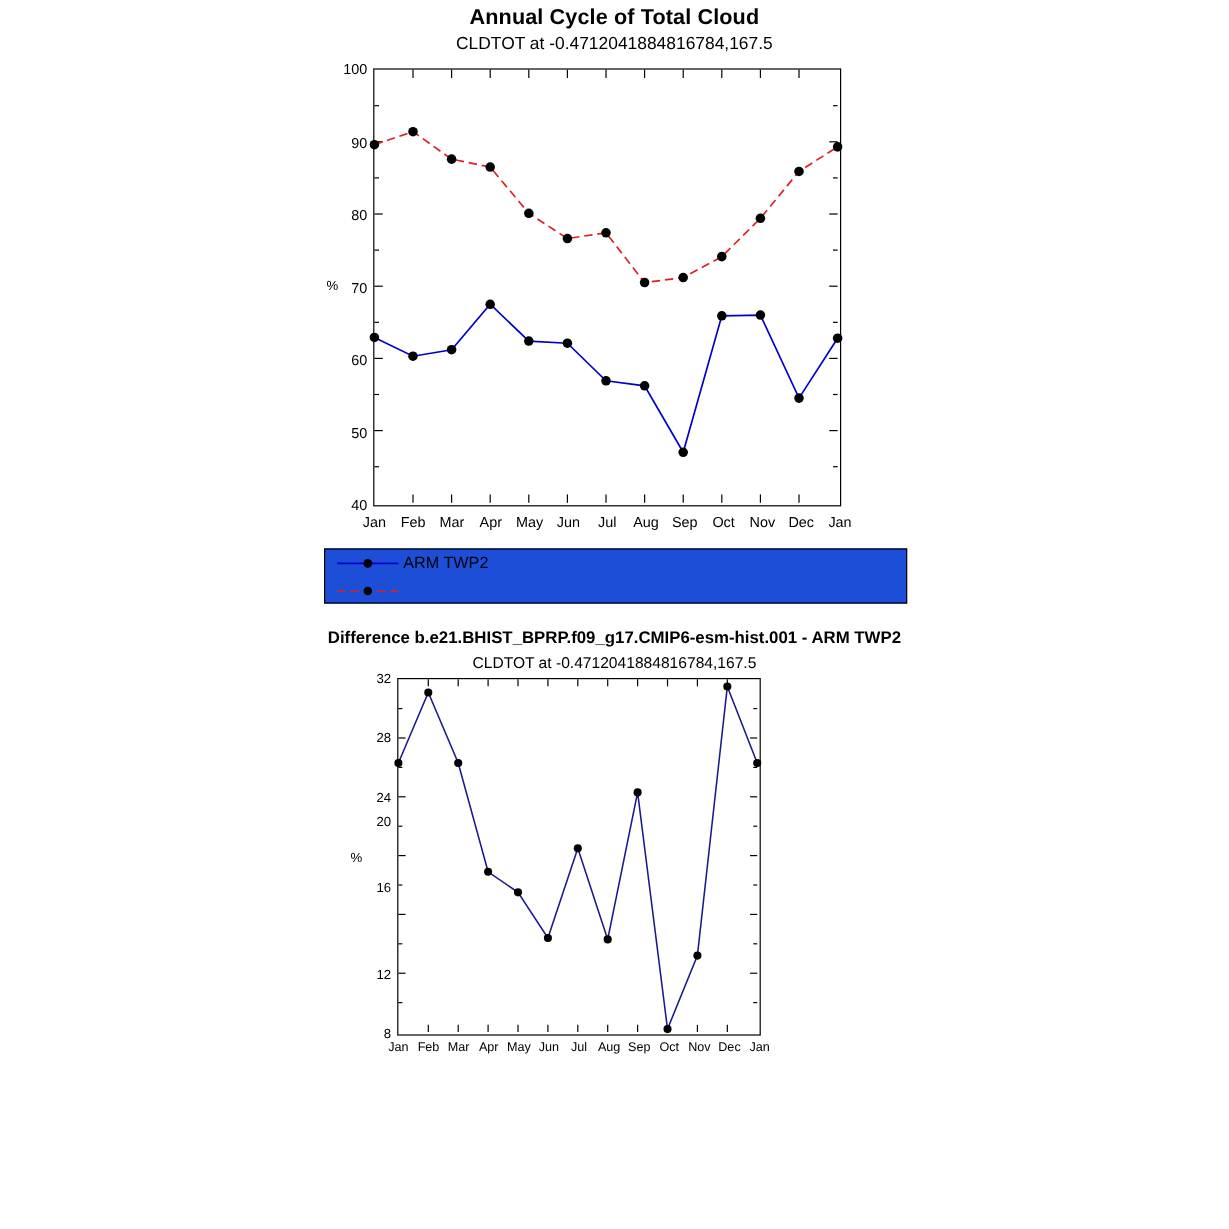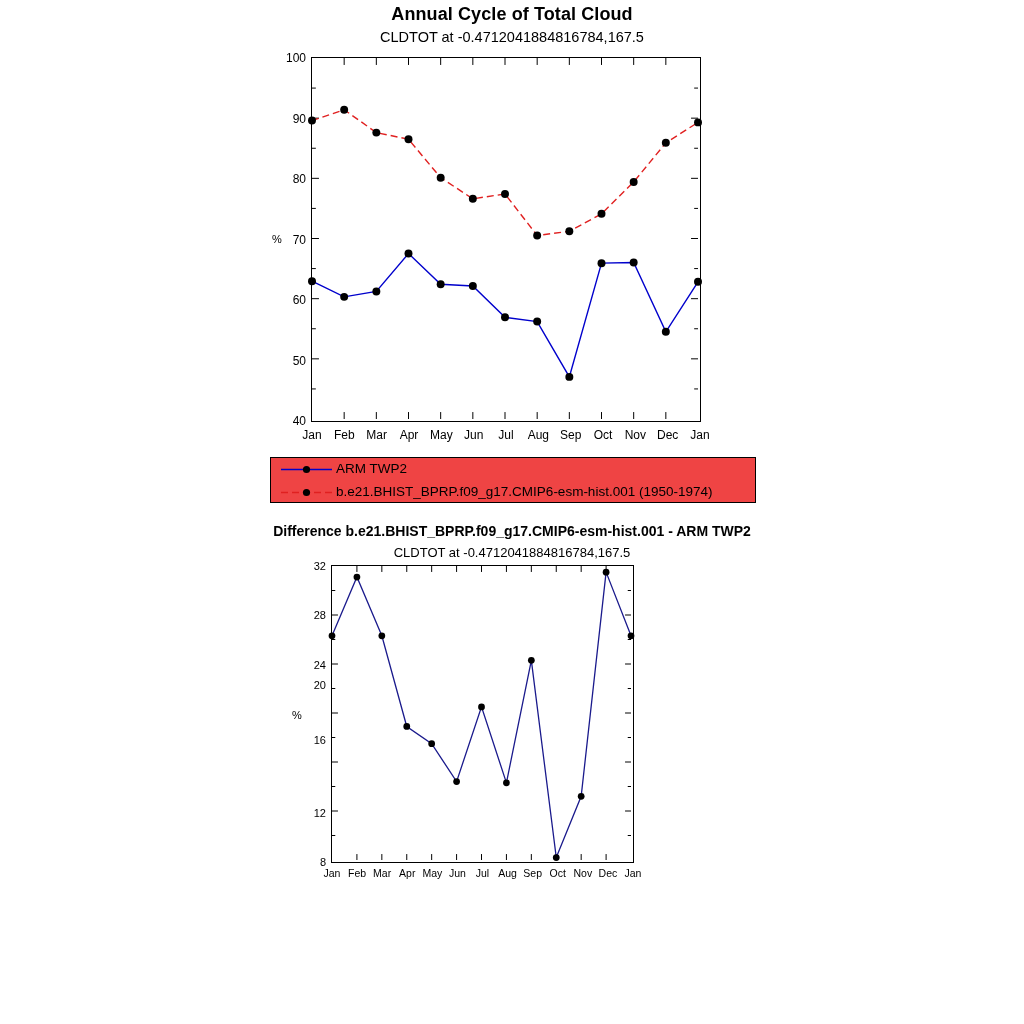--- a/index.html
+++ b/index.html
@@ -115,21 +115,21 @@
   }
   
   #legend {
     position: absolute;
     left: 270px;
     top: 457px;
     width: 486px;
     height: 46px;
     box-sizing: border-box;
     border: 1px solid #000000;
-    background: #ef4444;
+    background: #1d4ed8;
   }
   .legend-row {
     position: absolute;
     left: 0;
     width: 100%;
     height: 23px;
   }
   .legend-label {
     position: absolute;
     left: 65px;
@@ -237,21 +237,20 @@
             <line x1="2" y1="11.5" x2="53" y2="11.5" stroke="#0000cc" stroke-width="1.4"></line>
             <circle cx="27.5" cy="11.5" r="3.6" fill="#000"></circle>
           </svg></div>
         <div class="legend-label">ARM TWP2</div>
       </div>
       <div class="legend-row" style="top: 23px;">
         <div class="legend-swatch"><svg width="55" height="23" viewBox="0 0 55 23">
             <line x1="2" y1="11.5" x2="53" y2="11.5" stroke="#e02020" stroke-width="1.4" stroke-dasharray="7,4"></line>
             <circle cx="27.5" cy="11.5" r="3.6" fill="#000"></circle>
           </svg></div>
-        <div class="legend-label">b.e21.BHIST_BPRP.f09_g17.CMIP6-esm-hist.001 (1950-1974)</div>
       </div>
     </div>
 
   <div class="diff-title">Difference b.e21.BHIST_BPRP.f09_g17.CMIP6-esm-hist.001 - ARM TWP2</div>
   <div class="sub-title-2">CLDTOT at -0.4712041884816784,167.5</div>
 
   <div class="ylabel" id="ylabel-bottom">%</div>
   <div class="panel" id="panel-bottom">
     <svg id="svg-bottom" viewBox="0 0 303 298" preserveAspectRatio="none">
         <line x1="0" y1="246.66666666666669" x2="6" y2="246.66666666666669" stroke="#000" stroke-width="1"></line>

